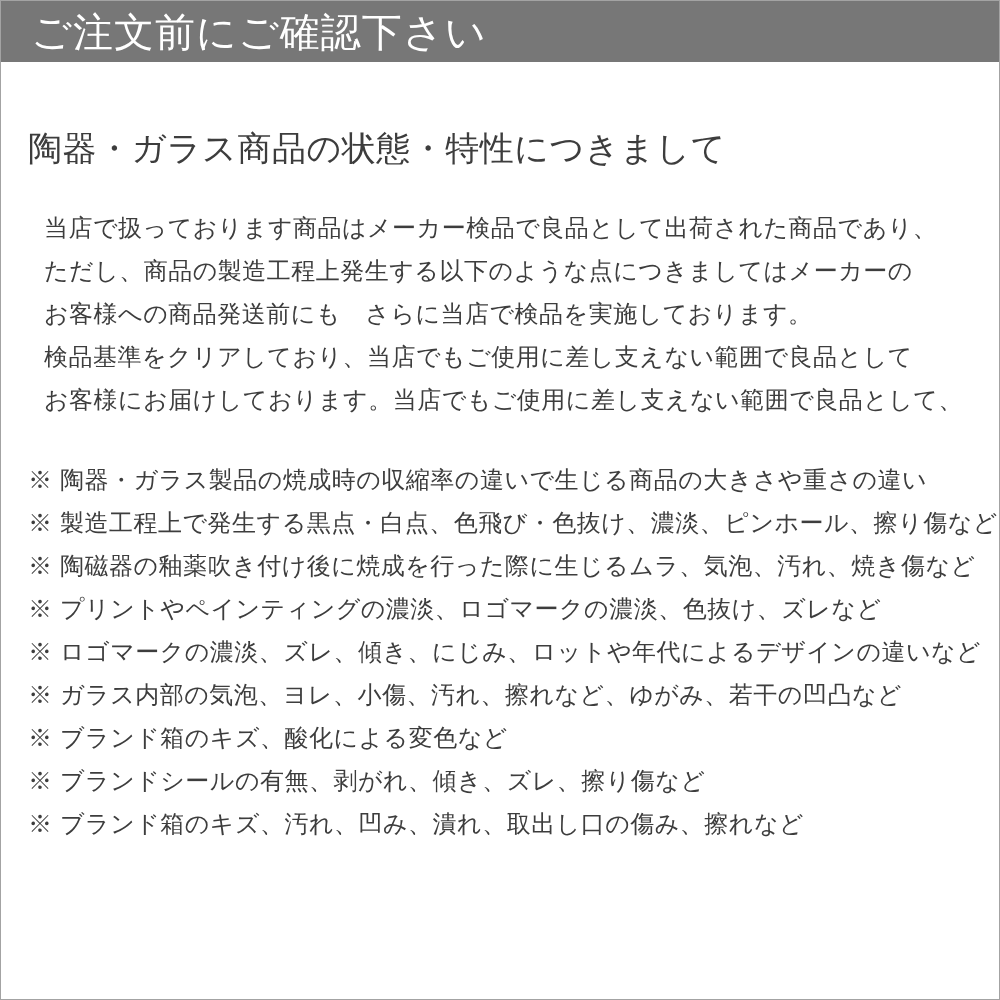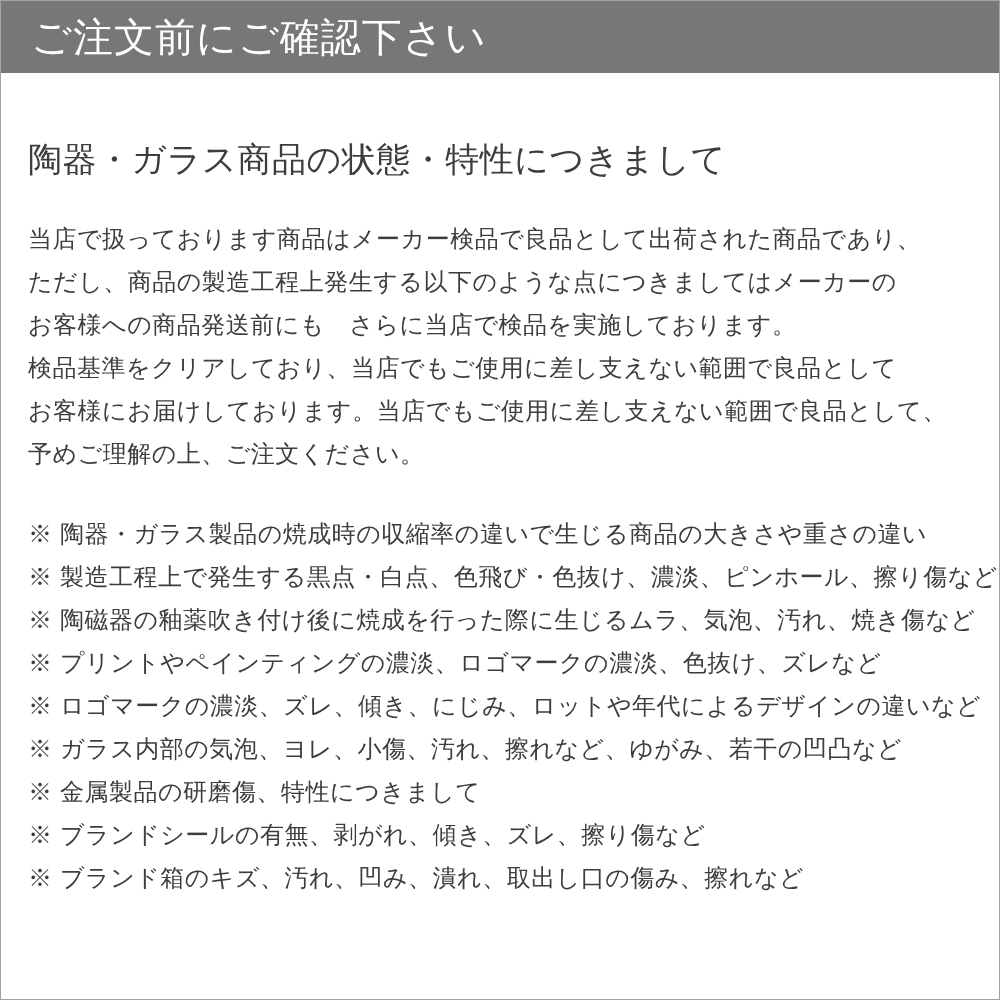--- a/index.html
+++ b/index.html
@@ -7,21 +7,21 @@
     width: 1000px;
     height: 1000px;
     background: #ffffff;
     font-family: "Liberation Sans", sans-serif;
     color: var(--body-text, #3d3d3d);
     box-sizing: border-box;
     border: 1px solid var(--border, #a3a3a3);
     overflow: hidden;
   }
   .header-bar {
-    height: 72px;
+    height: 61px;
     background: var(--header-bg, #777777);
     display: flex;
     align-items: center;
     padding: 0 30px;
   }
   .header-title {
     color: var(--header-text, #ffffff);
     font-size: 40px;
     line-height: 1;
     letter-spacing: 1px;
@@ -49,40 +49,39 @@
     line-height: 43px;
     letter-spacing: 0.5px;
   }
   .note-item { display: flex; }
   .note-marker {
     flex: 0 0 auto;
     width: 25px;
     margin-right: 7px;
   }
   .note-text { flex: 1 1 auto; white-space: nowrap; }
-  .paragraph-line { white-space: pre; }
+  .paragraph-line { white-space: pre; margin-left: 16px; }
 </style>
 </head>
 <body>
 
 <div class="header-bar">
   <div class="header-title">ご注文前にご確認下さい</div>
 </div>
 
 <div class="content">
 
   <div class="section-heading">陶器・ガラス商品の状態・特性につきまして</div>
 
   <div class="notice-paragraph">
     <div class="paragraph-line">当店で扱っております商品はメーカー検品で良品として出荷された商品であり、</div>
     <div class="paragraph-line">ただし、商品の製造工程上発生する以下のような点につきましてはメーカーの</div>
     <div class="paragraph-line">お客様への商品発送前にも　さらに当店で検品を実施しております。</div>
     <div class="paragraph-line">検品基準をクリアしており、当店でもご使用に差し支えない範囲で良品として</div>
     <div class="paragraph-line">お客様にお届けしております。当店でもご使用に差し支えない範囲で良品として、</div>
-    <div class="paragraph-line">予めご理解の上、ご注文ください。</div>
   </div>
 
   <div class="notes-list">
     <div class="note-item">
       <span class="note-marker">※</span>
       <span class="note-text">陶器・ガラス製品の焼成時の収縮率の違いで生じる商品の大きさや重さの違い</span>
     </div>
     <div class="note-item">
       <span class="note-marker">※</span>
       <span class="note-text">製造工程上で発生する黒点・白点、色飛び・色抜け、濃淡、ピンホール、擦り傷など</span>
@@ -98,21 +97,21 @@
     <div class="note-item">
       <span class="note-marker">※</span>
       <span class="note-text">ロゴマークの濃淡、ズレ、傾き、にじみ、ロットや年代によるデザインの違いなど</span>
     </div>
     <div class="note-item">
       <span class="note-marker">※</span>
       <span class="note-text">ガラス内部の気泡、ヨレ、小傷、汚れ、擦れなど、ゆがみ、若干の凹凸など</span>
     </div>
     <div class="note-item">
       <span class="note-marker">※</span>
-      <span class="note-text">金属製品の研磨傷、特性につきまして</span>
+      <span class="note-text">ブランド箱のキズ、酸化による変色など</span>
     </div>
     <div class="note-item">
       <span class="note-marker">※</span>
       <span class="note-text">ブランドシールの有無、剥がれ、傾き、ズレ、擦り傷など</span>
     </div>
     <div class="note-item">
       <span class="note-marker">※</span>
       <span class="note-text">ブランド箱のキズ、汚れ、凹み、潰れ、取出し口の傷み、擦れなど</span>
     </div>
   </div>

